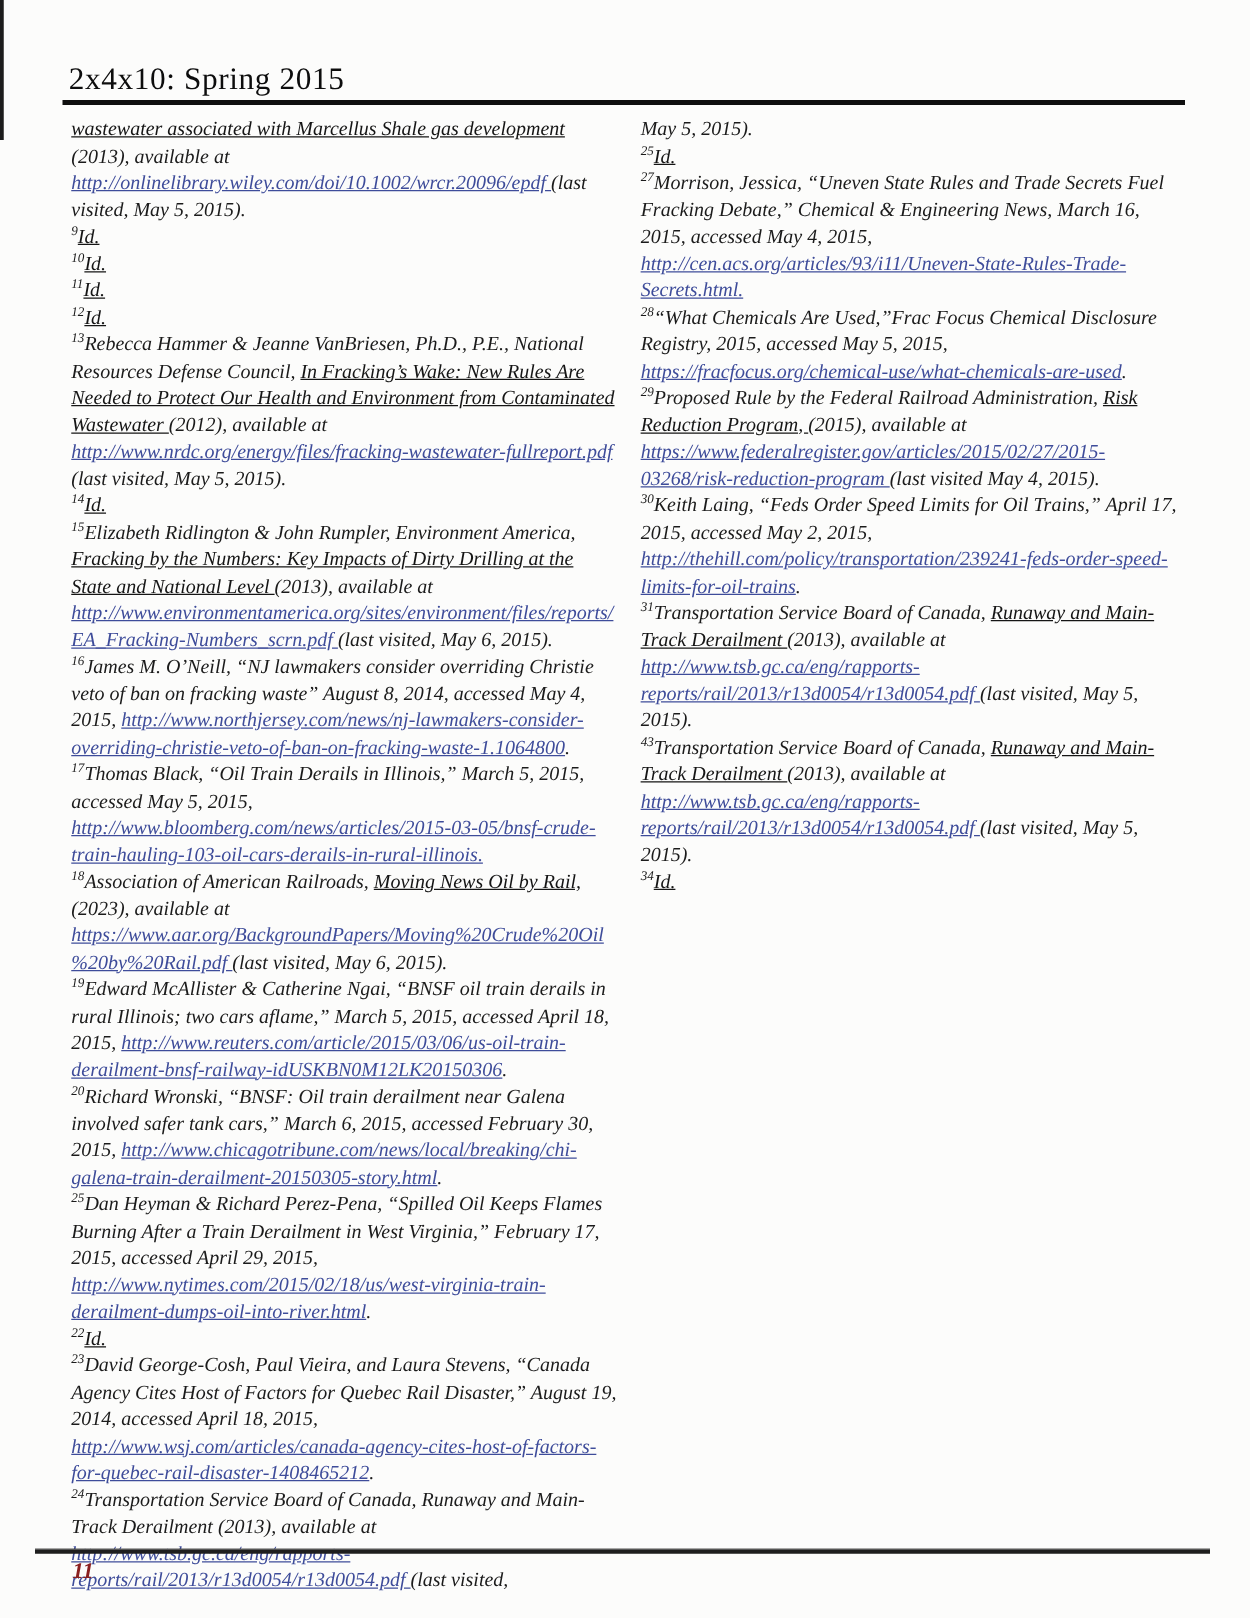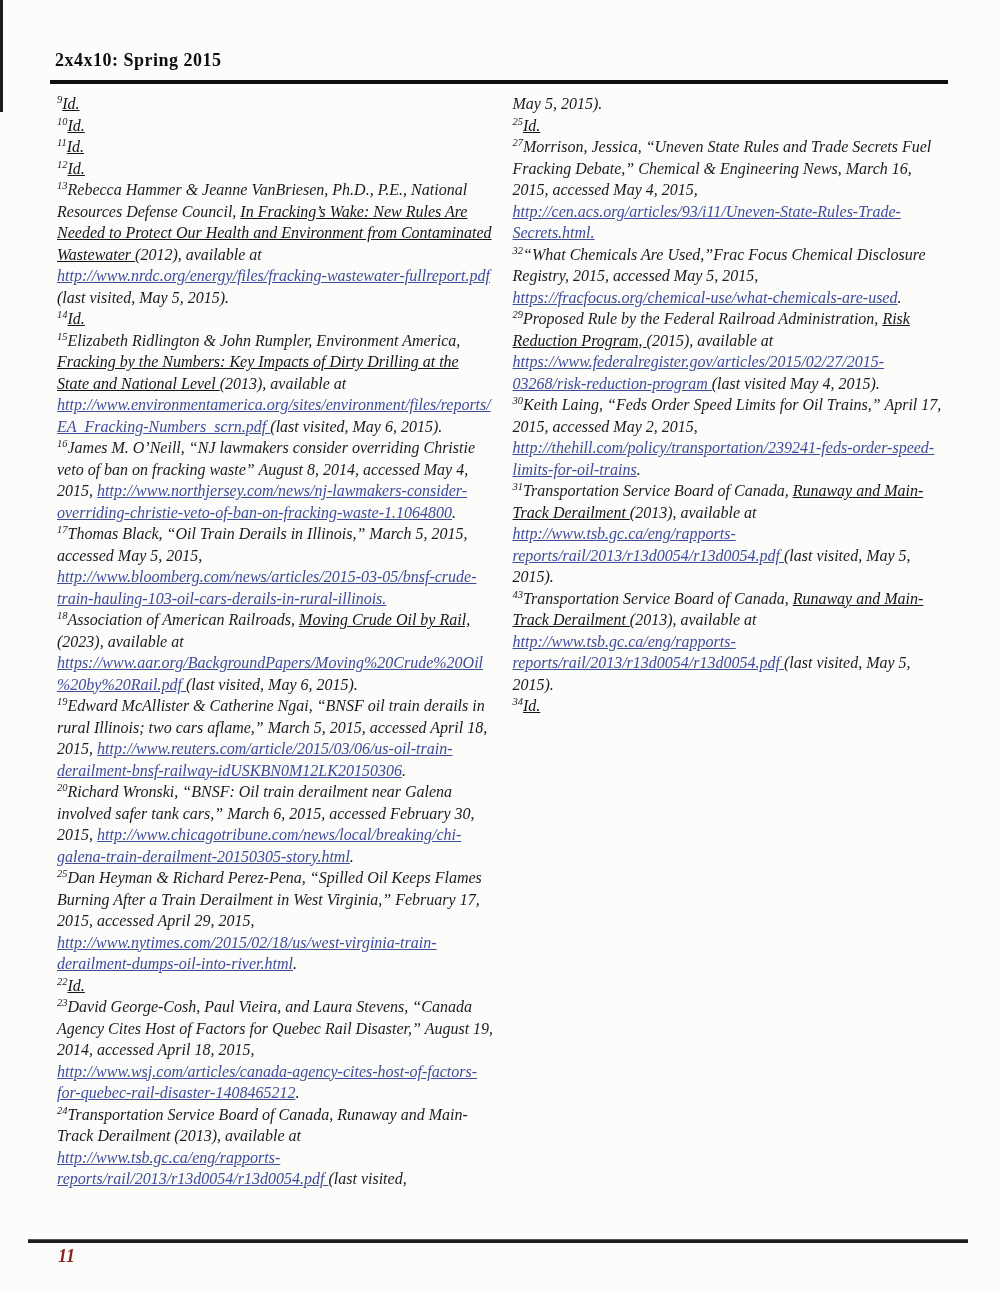--- a/index.html
+++ b/index.html
@@ -13,22 +13,22 @@
   }
   .edge-artifact{
     position:absolute;left:0;top:0;width:3px;height:112px;
     background:#1c1c1c;
   }
   .header{
     position:absolute;left:55px;top:50px;width:890px;
   }
   .header-title{
     font-family:"Liberation Serif", serif;
-    font-weight:bold;
-    font-size:18px;
+    font-weight:normal;
+    font-size:25px;
     letter-spacing:0.5px;
     color:#0d0d0d;
     margin:0 0 4px 0;
   }
   .header-rule{
     position:absolute;left:50px;top:80px;width:898px;height:4px;
     background:#0f0f0f;
   }
   .columns{
     position:absolute;left:57px;top:93px;width:892px;
@@ -80,42 +80,43 @@
 
 <div class="edge-artifact"></div>
 
 <div class="header">
   <div class="header-title">2x4x10: Spring 2015</div>
 </div>
 <div class="header-rule"></div>
 
 <div class="columns">
   <div class="col" id="col-left">
+      <p class="footnote"><span class="utitle">wastewater associated with Marcellus Shale gas development </span><span>(2013), available at </span><span class="lnk">http://onlinelibrary.wiley.com/doi/10.1002/wrcr.20096/epdf </span><span>(last visited, May 5, 2015).</span></p>
       <p class="footnote"><sup>9</sup><span class="utitle">Id.</span></p>
       <p class="footnote"><sup>10</sup><span class="utitle">Id.</span></p>
       <p class="footnote"><sup>11</sup><span class="utitle">Id.</span></p>
       <p class="footnote"><sup>12</sup><span class="utitle">Id.</span></p>
       <p class="footnote"><sup>13</sup><span>Rebecca Hammer &amp; Jeanne VanBriesen, Ph.D., P.E., National Resources Defense Council, </span><span class="utitle">In Fracking’s Wake: New Rules Are Needed to Protect Our Health and Environment from Contaminated Wastewater </span><span>(2012), available at </span><span class="lnk">http://www.nrdc.org/energy/files/fracking-wastewater-fullreport.pdf </span><span>(last visited, May 5, 2015).</span></p>
       <p class="footnote"><sup>14</sup><span class="utitle">Id.</span></p>
       <p class="footnote"><sup>15</sup><span>Elizabeth Ridlington &amp; John Rumpler, Environment America, </span><span class="utitle">Fracking by the Numbers: Key Impacts of Dirty Drilling at the State and National Level </span><span>(2013), available at </span><span class="lnk">http://www.environmentamerica.org/sites/environment/files/reports/EA_Fracking-Numbers_scrn.pdf </span><span>(last visited, May 6, 2015).</span></p>
       <p class="footnote"><sup>16</sup><span>James M. O’Neill, “NJ lawmakers consider overriding Christie veto of ban on fracking waste” August 8, 2014, accessed May 4, 2015, </span><span class="lnk">http://www.northjersey.com/news/nj-lawmakers-consider-overriding-christie-veto-of-ban-on-fracking-waste-1.1064800</span><span>.</span></p>
       <p class="footnote"><sup>17</sup><span>Thomas Black, “Oil Train Derails in Illinois,” March 5, 2015, accessed May 5, 2015, </span><span class="lnk">http://www.bloomberg.com/news/articles/2015-03-05/bnsf-crude-train-hauling-103-oil-cars-derails-in-rural-illinois. </span></p>
-      <p class="footnote"><sup>18</sup><span>Association of American Railroads, </span><span class="utitle">Moving Crude Oil by Rail, </span><span>(2023), available at </span><span class="lnk">https://www.aar.org/BackgroundPapers/Moving%20Crude%20Oil%20by%20Rail.pdf </span><span>(last visited, May 6, 2015).</span></p>
+      <p class="footnote"><sup>18</sup><span>Association of American Railroads, </span><span class="utitle">Moving News Oil by Rail, </span><span>(2023), available at </span><span class="lnk">https://www.aar.org/BackgroundPapers/Moving%20Crude%20Oil%20by%20Rail.pdf </span><span>(last visited, May 6, 2015).</span></p>
       <p class="footnote"><sup>19</sup><span>Edward McAllister &amp; Catherine Ngai, “BNSF oil train derails in rural Illinois; two cars aflame,” March 5, 2015, accessed April 18, 2015, </span><span class="lnk">http://www.reuters.com/article/2015/03/06/us-oil-train-derailment-bnsf-railway-idUSKBN0M12LK20150306</span><span>.</span></p>
       <p class="footnote"><sup>20</sup><span>Richard Wronski, “BNSF: Oil train derailment near Galena involved safer tank cars,” March 6, 2015, accessed February 30, 2015, </span><span class="lnk">http://www.chicagotribune.com/news/local/breaking/chi-galena-train-derailment-20150305-story.html</span><span>.</span></p>
       <p class="footnote"><sup>25</sup><span>Dan Heyman &amp; Richard Perez-Pena, “Spilled Oil Keeps Flames Burning After a Train Derailment in West Virginia,” February 17, 2015, accessed April 29, 2015, </span><span class="lnk">http://www.nytimes.com/2015/02/18/us/west-virginia-train-derailment-dumps-oil-into-river.html</span><span>.</span></p>
       <p class="footnote"><sup>22</sup><span class="utitle">Id.</span></p>
       <p class="footnote"><sup>23</sup><span>David George-Cosh, Paul Vieira, and Laura Stevens, “Canada Agency Cites Host of Factors for Quebec Rail Disaster,” August 19, 2014, accessed April 18, 2015, </span><span class="lnk">http://www.wsj.com/articles/canada-agency-cites-host-of-factors-for-quebec-rail-disaster-1408465212</span><span>.</span></p>
       <p class="footnote"><sup>24</sup><span>Transportation Service Board of Canada, Runaway and Main-Track Derailment (2013), available at </span><span class="lnk">http://www.tsb.gc.ca/eng/rapports-reports/rail/2013/r13d0054/r13d0054.pdf </span><span>(last visited,</span></p>
     </div>
   <div class="col" id="col-right">
       <p class="footnote"><span>May 5, 2015).</span></p>
       <p class="footnote"><sup>25</sup><span class="utitle">Id.</span></p>
       <p class="footnote"><sup>27</sup><span>Morrison, Jessica, “Uneven State Rules and Trade Secrets Fuel Fracking Debate,” Chemical &amp; Engineering News, March 16, 2015, accessed May 4, 2015, </span><span class="lnk">http://cen.acs.org/articles/93/i11/Uneven-State-Rules-Trade-Secrets.html.</span></p>
-      <p class="footnote"><sup>32</sup><span>“What Chemicals Are Used,”Frac Focus Chemical Disclosure Registry, 2015, accessed May 5, 2015, </span><span class="lnk">https://fracfocus.org/chemical-use/what-chemicals-are-used</span><span>.</span></p>
+      <p class="footnote"><sup>28</sup><span>“What Chemicals Are Used,”Frac Focus Chemical Disclosure Registry, 2015, accessed May 5, 2015, </span><span class="lnk">https://fracfocus.org/chemical-use/what-chemicals-are-used</span><span>.</span></p>
       <p class="footnote"><sup>29</sup><span>Proposed Rule by the Federal Railroad Administration, </span><span class="utitle">Risk Reduction Program, </span><span>(2015), available at </span><span class="lnk">https://www.federalregister.gov/articles/2015/02/27/2015-03268/risk-reduction-program </span><span>(last visited May 4, 2015).</span></p>
       <p class="footnote"><sup>30</sup><span>Keith Laing, “Feds Order Speed Limits for Oil Trains,” April 17, 2015, accessed May 2, 2015, </span><span class="lnk">http://thehill.com/policy/transportation/239241-feds-order-speed-limits-for-oil-trains</span><span>.</span></p>
       <p class="footnote"><sup>31</sup><span>Transportation Service Board of Canada, </span><span class="utitle">Runaway and Main-Track Derailment </span><span>(2013), available at </span><span class="lnk">http://www.tsb.gc.ca/eng/rapports-reports/rail/2013/r13d0054/r13d0054.pdf </span><span>(last visited, May 5, 2015).</span></p>
       <p class="footnote"><sup>43</sup><span>Transportation Service Board of Canada, </span><span class="utitle">Runaway and Main-Track Derailment </span><span>(2013), available at </span><span class="lnk">http://www.tsb.gc.ca/eng/rapports-reports/rail/2013/r13d0054/r13d0054.pdf </span><span>(last visited, May 5, 2015).</span></p>
       <p class="footnote"><sup>34</sup><span class="utitle">Id.</span></p>
     </div>
 </div>
 
 <div class="footer-rule"></div>
 <div class="page-number">11</div>

